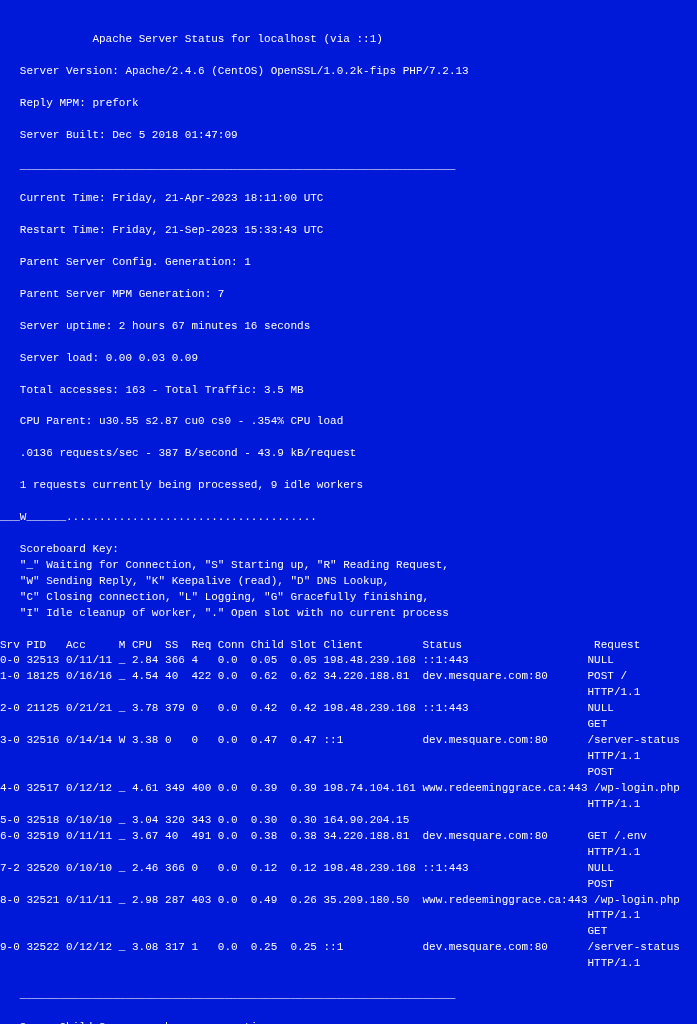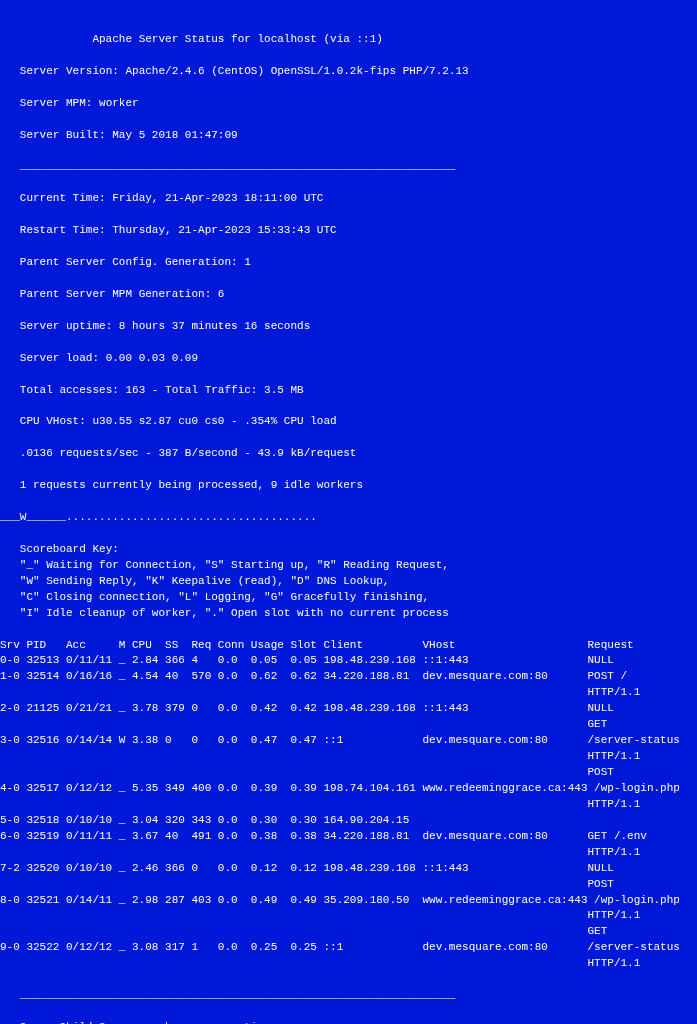--- a/index.html
+++ b/index.html
@@ -17,71 +17,71 @@
       padding: 0;
     }
   </style>
 </head>
 <body>
 
 <div id="screen">              <span>Apache Server Status for localhost (via ::1)</span>
 
    <span>Server Version: Apache/2.4.6 (CentOS) OpenSSL/1.0.2k-fips PHP/7.2.13</span>
 
-   <span>Server MPM: worker</span>
+   <span>Reply MPM: prefork</span>
 
-   <span>Server Built: May 5 2018 01:47:09</span>
+   <span>Server Built: Dec 5 2018 01:47:09</span>
 
 <span>   __________________________________________________________________</span>
 
    <span>Current Time: Friday, 21-Apr-2023 18:11:00 UTC</span>
 
-   <span>Restart Time: Thursday, 21-Apr-2023 15:33:43 UTC</span>
+   <span>Restart Time: Friday, 21-Sep-2023 15:33:43 UTC</span>
 
    <span>Parent Server Config. Generation: 1</span>
 
-   <span>Parent Server MPM Generation: 6</span>
+   <span>Parent Server MPM Generation: 7</span>
 
-   <span>Server uptime: 8 hours 37 minutes 16 seconds</span>
+   <span>Server uptime: 2 hours 67 minutes 16 seconds</span>
 
    <span>Server load: 0.00 0.03 0.09</span>
 
    <span>Total accesses: 163 - Total Traffic: 3.5 MB</span>
 
-   <span>CPU VHost: u30.55 s2.87 cu0 cs0 - .354% CPU load</span>
+   <span>CPU Parent: u30.55 s2.87 cu0 cs0 - .354% CPU load</span>
 
    <span>.0136 requests/sec - 387 B/second - 43.9 kB/request</span>
 
    <span>1 requests currently being processed, 9 idle workers</span>
 
 <span>___W______......................................</span>
 
    <span>Scoreboard Key:</span>
    <span>"_" Waiting for Connection, "S" Starting up, "R" Reading Request,</span>
    <span>"W" Sending Reply, "K" Keepalive (read), "D" DNS Lookup,</span>
    <span>"C" Closing connection, "L" Logging, "G" Gracefully finishing,</span>
    <span>"I" Idle cleanup of worker, "." Open slot with no current process</span>
 
-<span>Srv PID   Acc     M CPU  SS  Req Conn Usage Slot Client         VHost                    Request</span>
+<span>Srv PID   Acc     M CPU  SS  Req Conn Child Slot Client         Status                    Request</span>
 <span>0-0 32513 0/11/11 _ 2.84 366 4   0.0  0.05  0.05 198.48.239.168 ::1:443                  NULL</span>
-<span>1-0 32514 0/16/16 _ 4.54 40  570 0.0  0.62  0.62 34.220.188.81  dev.mesquare.com:80      POST /
+<span>1-0 18125 0/16/16 _ 4.54 40  422 0.0  0.62  0.62 34.220.188.81  dev.mesquare.com:80      POST /
                                                                                          HTTP/1.1</span>
 <span>2-0 21125 0/21/21 _ 3.78 379 0   0.0  0.42  0.42 198.48.239.168 ::1:443                  NULL
                                                                                          GET</span>
 <span>3-0 32516 0/14/14 W 3.38 0   0   0.0  0.47  0.47 ::1            dev.mesquare.com:80      /server-status
                                                                                          HTTP/1.1
                                                                                          POST</span>
-<span>4-0 32517 0/12/12 _ 5.35 349 400 0.0  0.39  0.39 198.74.104.161 www.redeeminggrace.ca:443 /wp-login.php
+<span>4-0 32517 0/12/12 _ 4.61 349 400 0.0  0.39  0.39 198.74.104.161 www.redeeminggrace.ca:443 /wp-login.php
                                                                                          HTTP/1.1</span>
 <span>5-0 32518 0/10/10 _ 3.04 320 343 0.0  0.30  0.30 164.90.204.15</span>
 <span>6-0 32519 0/11/11 _ 3.67 40  491 0.0  0.38  0.38 34.220.188.81  dev.mesquare.com:80      GET /.env
                                                                                          HTTP/1.1</span>
 <span>7-2 32520 0/10/10 _ 2.46 366 0   0.0  0.12  0.12 198.48.239.168 ::1:443                  NULL
                                                                                          POST</span>
-<span>8-0 32521 0/14/11 _ 2.98 287 403 0.0  0.49  0.49 35.209.180.50  www.redeeminggrace.ca:443 /wp-login.php
+<span>8-0 32521 0/11/11 _ 2.98 287 403 0.0  0.49  0.26 35.209.180.50  www.redeeminggrace.ca:443 /wp-login.php
                                                                                          HTTP/1.1
                                                                                          GET</span>
 <span>9-0 32522 0/12/12 _ 3.08 317 1   0.0  0.25  0.25 ::1            dev.mesquare.com:80      /server-status
                                                                                          HTTP/1.1</span>
 
 <span>   __________________________________________________________________</span>
 
    <span>Srv   Child Server number - generation</span>
    
    

